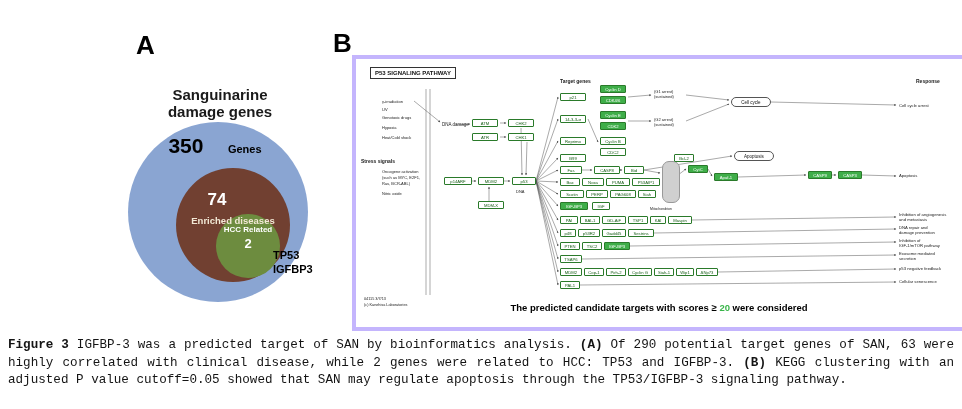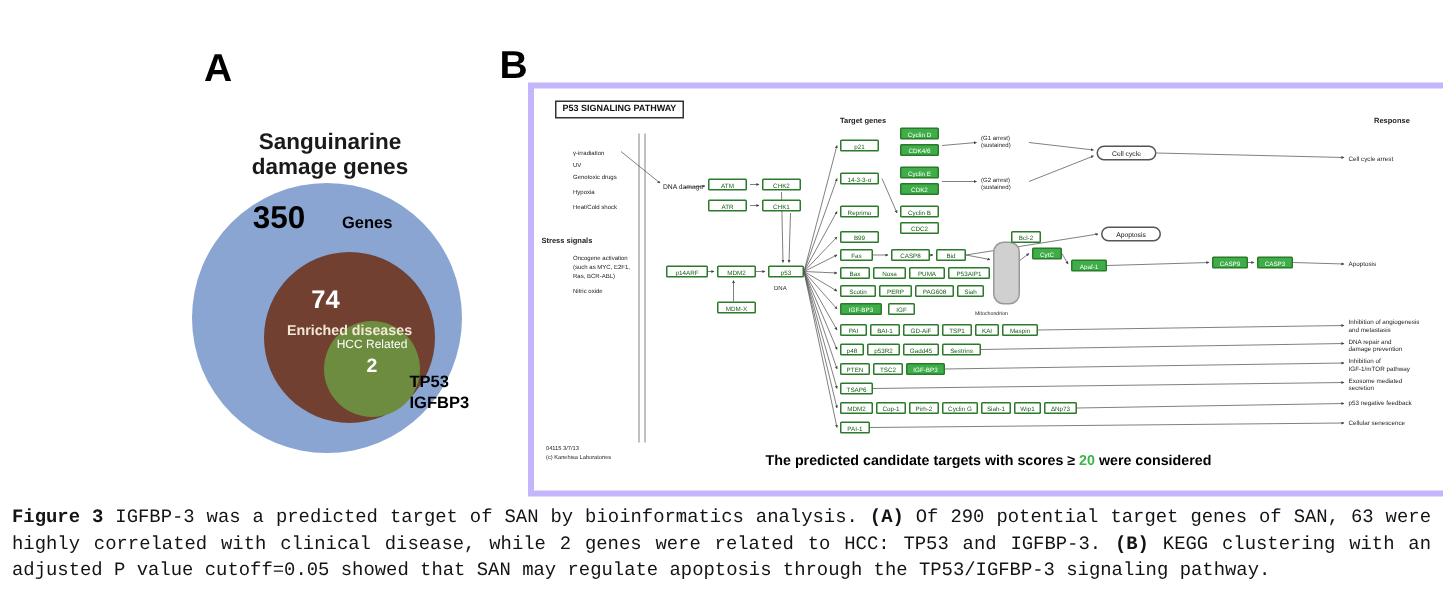--- a/index.html
+++ b/index.html
@@ -16,21 +16,21 @@
   .c-middle{left:176px;top:168px;width:114px;height:114px;background:#714031;}
   .c-inner{left:216px;top:214px;width:64px;height:64px;background:#6d8c3f;}
   .outer-count{position:absolute;left:140px;top:134px;width:150px;text-align:center;}
   .outer-count .num{font-size:21px;font-weight:bold;color:#000;}
   .outer-count .unit{font-size:11px;font-weight:bold;color:#000;margin-left:20px;}
   .mid-label{position:absolute;left:181px;top:177px;width:104px;text-align:center;
              font-size:9.5px;font-weight:bold;color:#f2e8d5;margin-top:38px;}
   .mid-count{position:absolute;left:182px;top:190px;width:70px;text-align:center;
              font-size:17px;font-weight:bold;color:#fff;}
   .inner-label{position:absolute;left:216px;top:225px;width:64px;text-align:center;
-               font-size:8px;font-weight:normal;color:#fff;}
+               font-size:8px;font-weight:bold;color:#fff;}
   .inner-count{position:absolute;left:216px;top:236px;width:64px;text-align:center;
                font-size:13px;font-weight:bold;color:#fff;}
   .gene-callout{position:absolute;left:273px;top:249px;font-size:11px;font-weight:bold;
                 color:#000;line-height:1.25;}
 
   
   .pathway{position:absolute;left:352px;top:55px;width:606px;height:268px;
            border:4px solid #c4b5fd;background:#fff;}
   .kegg-title-box{position:absolute;left:14px;top:8px;border:1px solid #333;
                   padding:2px 4px;font-size:6px;font-weight:bold;background:#fff;}

